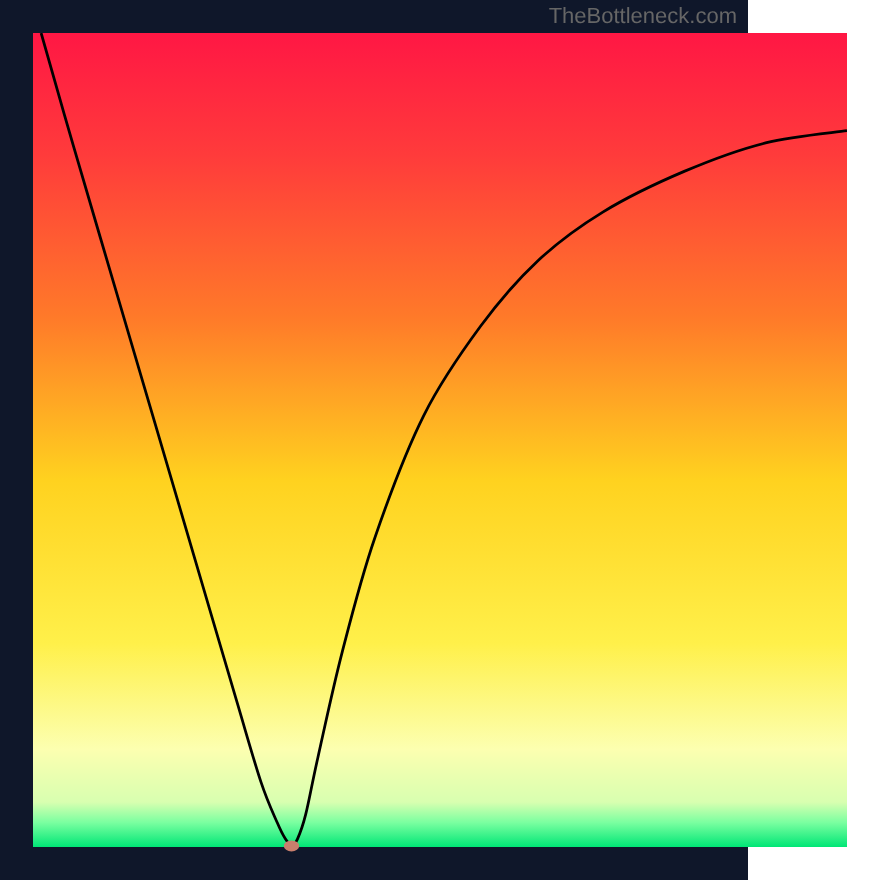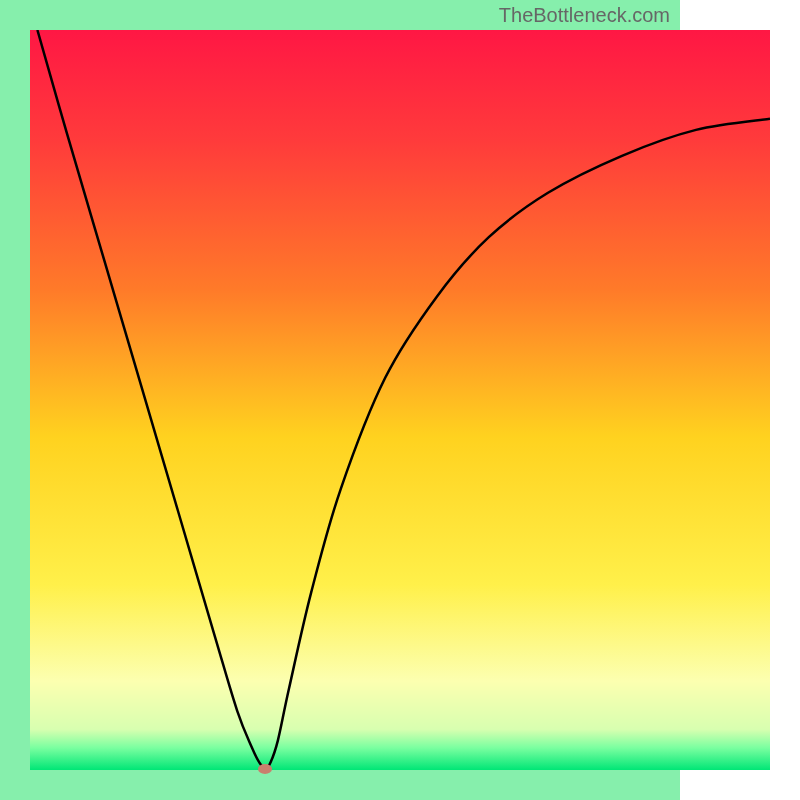--- a/index.html
+++ b/index.html
@@ -1,21 +1,21 @@
 <!DOCTYPE html>
 <html><head>
 <meta charset="utf-8">
 <style>
   * { margin: 0; padding: 0; box-sizing: border-box; }
   html, body { width: 800px; height: 800px; overflow: hidden; }
   .chart-container {
     width: 680px;
     height: 800px;
     position: relative;
-    background: #86efac;
+    background: #0f172a;
   }
   .watermark {
     position: absolute;
     top: 4px;
     right: 10px;
     color: #666;
     font-family: Arial, sans-serif;
     font-size: 20px;
     z-index: 10;
   }

